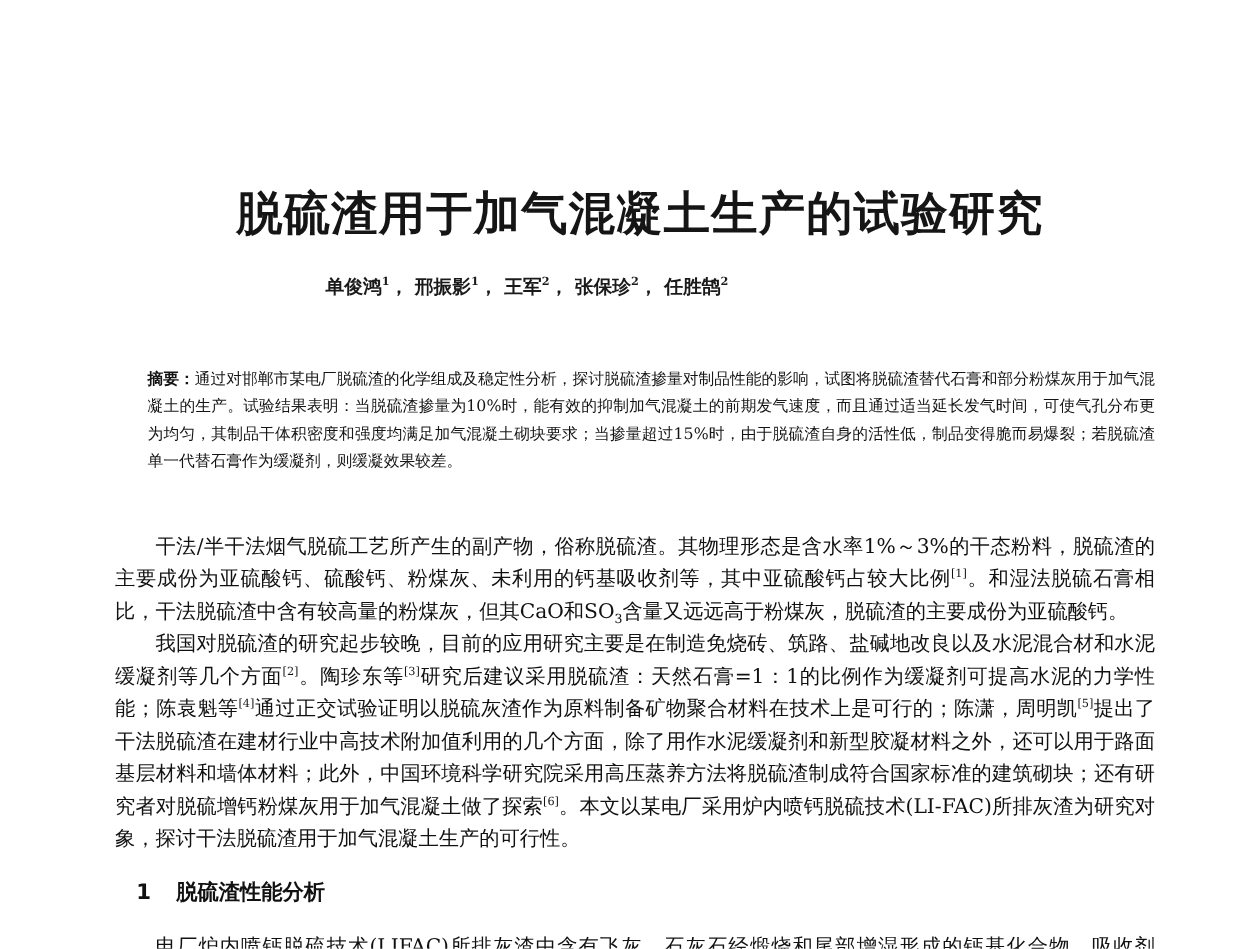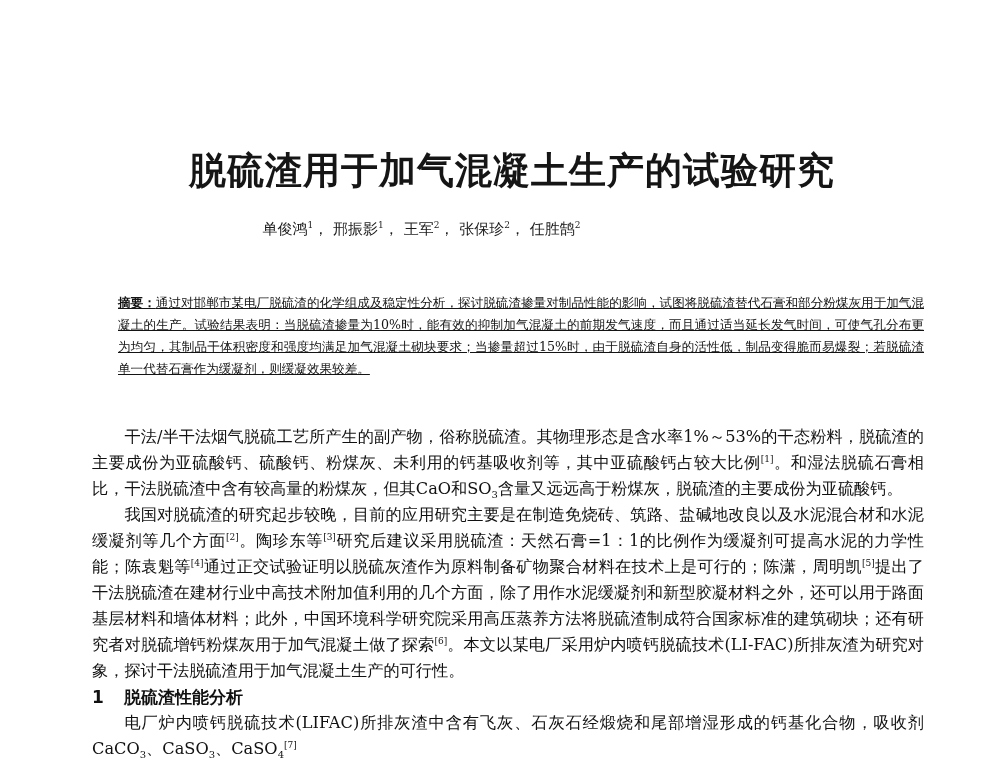--- a/index.html
+++ b/index.html
@@ -4,41 +4,41 @@
 <style>
   html, body { margin: 0; padding: 0; background: #ffffff; }
   body { width: 1000px; height: 759px; overflow: hidden; position: relative; color: #111; }
   .page { position: absolute; left: 12px; top: 0; width: 1000px; height: 759px; background: #fff; }
   .title {
     position: absolute; left: 0; top: 146px; width: 1000px; text-align: center;
     font-family: "DejaVu Sans", sans-serif; font-size: 37px; font-weight: bold; letter-spacing: 1px; color: #151515;
   }
   .authors {
     position: absolute; left: 0; top: 220px; width: 819px; text-align: center;
-    font-family: "DejaVu Serif", serif; font-size: 15px; font-weight: normal; color: #1a1a1a;
+    font-family: "DejaVu Serif", serif; font-size: 15px; font-weight: bold; color: #1a1a1a;
   }
   .authors sup { font-size: 9px; vertical-align: super; }
   .affil {
     position: absolute; left: 0; top: 244px; width: 1000px; text-align: center;
     font-family: "DejaVu Sans", sans-serif; font-size: 13.5px; color: #1a1a1a;
   }
   .abstract {
     position: absolute; left: 106px; top: 292px; width: 806px;
-    font-family: "DejaVu Serif", serif; font-size: 12.6px; line-height: 22px; color: #141414; text-align: justify; text-decoration: underline;
+    font-family: "DejaVu Serif", serif; font-size: 12.6px; line-height: 22px; color: #141414; text-align: justify;
   }
   .abstract .label { font-weight: bold; }
   .body {
     position: absolute; left: 80px; top: 424px; width: 832px;
     font-family: "DejaVu Serif", serif; font-size: 16.2px; line-height: 26px; color: #111; text-align: justify;
   }
   .body p { margin: 0; text-indent: 2em; }
   .body sup { font-size: 9px; vertical-align: super; line-height: 0; }
   .body sub { font-size: 10px; vertical-align: sub; line-height: 0; }
   .section {
-    margin: 0; text-indent: 0 !important;
+    margin: 17px; text-indent: 0 !important;
     font-family: "DejaVu Sans", sans-serif; font-weight: bold; font-size: 17px;
   }
   .section .num { display: inline-block; width: 32px; }
 </style>
 </head>
 <body>
 
 <div class="page">
 
   <div class="title">脱硫渣用于加气混凝土生产的试验研究</div>
@@ -52,21 +52,21 @@
   </div>
 
 
   <div class="abstract">
     <div>
       <span class="label">摘要：</span><span>通过对邯郸市某电厂脱硫渣的化学组成及稳定性分析，探讨脱硫渣掺量对制品性能的影响，试图将脱硫渣替代石膏和部分粉煤灰用于加气混凝土的生产。试验结果表明：当脱硫渣掺量为10%时，能有效的抑制加气混凝土的前期发气速度，而且通过适当延长发气时间，可使气孔分布更为均匀，其制品干体积密度和强度均满足加气混凝土砌块要求；当掺量超过15%时，由于脱硫渣自身的活性低，制品变得脆而易爆裂；若脱硫渣单一代替石膏作为缓凝剂，则缓凝效果较差。</span>
     </div>
   </div>
 
   <div class="body">
-    <p><span>干法/半干法烟气脱硫工艺所产生的副产物，俗称脱硫渣。其物理形态是含水率1%～53%的干态粉料，脱硫渣的主要成份为亚硫酸钙、硫酸钙、粉煤灰、未利用的钙基吸收剂等，其中亚硫酸钙占较大比例</span><sup>[1]</sup><span>。和湿法脱硫石膏相比，干法脱硫渣中含有较高量的粉煤灰，但其CaO和SO</span><sub>3</sub><span>含量又远远高于粉煤灰，脱硫渣的主要成份为亚硫酸钙。</span></p>
+    <p><span>干法/半干法烟气脱硫工艺所产生的副产物，俗称脱硫渣。其物理形态是含水率1%～3%的干态粉料，脱硫渣的主要成份为亚硫酸钙、硫酸钙、粉煤灰、未利用的钙基吸收剂等，其中亚硫酸钙占较大比例</span><sup>[1]</sup><span>。和湿法脱硫石膏相比，干法脱硫渣中含有较高量的粉煤灰，但其CaO和SO</span><sub>3</sub><span>含量又远远高于粉煤灰，脱硫渣的主要成份为亚硫酸钙。</span></p>
 
     <p><span>我国对脱硫渣的研究起步较晚，目前的应用研究主要是在制造免烧砖、筑路、盐碱地改良以及水泥混合材和水泥缓凝剂等几个方面</span><sup>[2]</sup><span>。陶珍东等</span><sup>[3]</sup><span>研究后建议采用脱硫渣：天然石膏=1：1的比例作为缓凝剂可提高水泥的力学性能；陈袁魁等</span><sup>[4]</sup><span>通过正交试验证明以脱硫灰渣作为原料制备矿物聚合材料在技术上是可行的；陈潇，周明凯</span><sup>[5]</sup><span>提出了干法脱硫渣在建材行业中高技术附加值利用的几个方面，除了用作水泥缓凝剂和新型胶凝材料之外，还可以用于路面基层材料和墙体材料；此外，中国环境科学研究院采用高压蒸养方法将脱硫渣制成符合国家标准的建筑砌块；还有研究者对脱硫增钙粉煤灰用于加气混凝土做了探索</span><sup>[6]</sup><span>。本文以某电厂采用炉内喷钙脱硫技术(LI-FAC)所排灰渣为研究对象，探讨干法脱硫渣用于加气混凝土生产的可行性。</span></p>
 
     <div class="section"><span class="num">1</span><span>脱硫渣性能分析</span></div>
 
     <p><span>电厂炉内喷钙脱硫技术(LIFAC)所排灰渣中含有飞灰、石灰石经煅烧和尾部增湿形成的钙基化合物，吸收剂CaCO</span><sub>3</sub><span>、CaSO</span><sub>3</sub><span>、CaSO</span><sub>4</sub><sup>[7]</sup></p>
   </div>
 
 </div>
 

